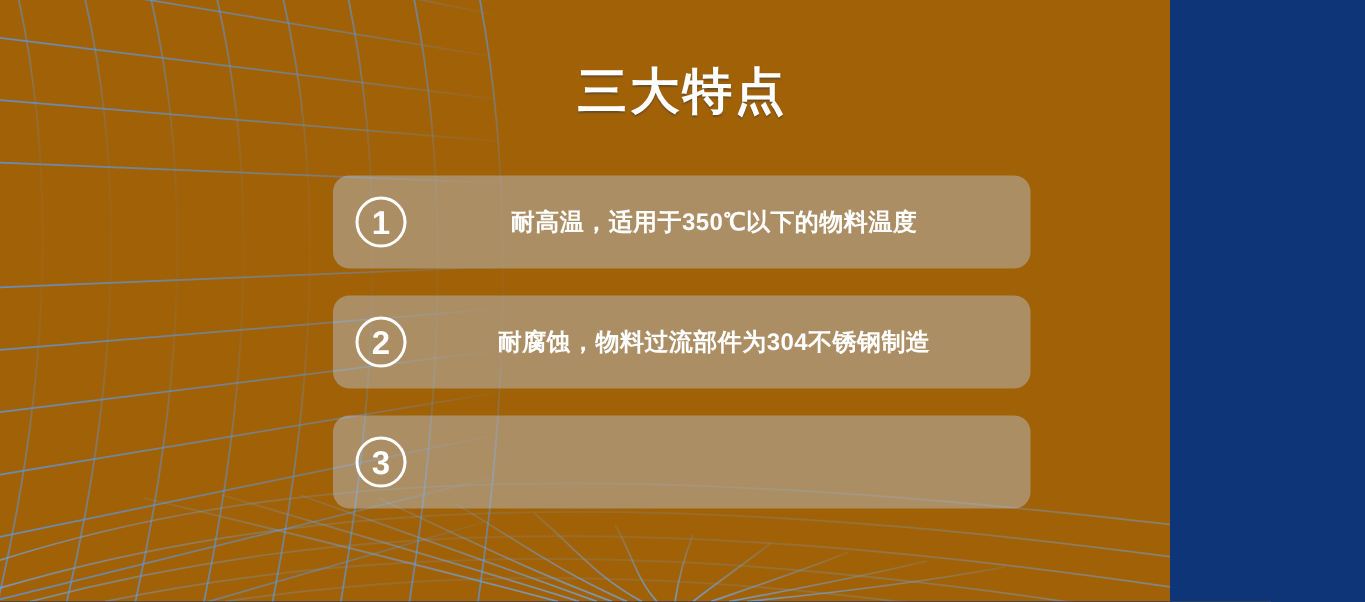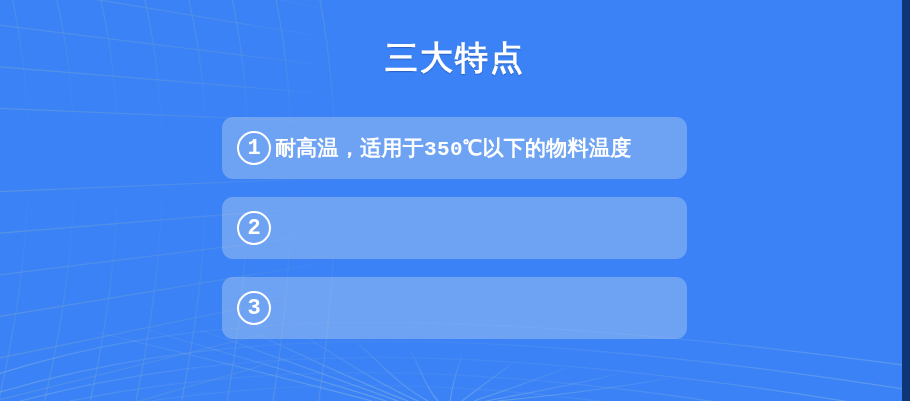--- a/index.html
+++ b/index.html
@@ -2,25 +2,25 @@
 <html><head>
 <meta charset="utf-8">
 <style>
   html, body {
     margin: 0;
     padding: 0;
     background: #0d3578;
   }
   #stage {
     position: relative;
-    width: 902px;
+    width: 780px;
     height: 401px;
     overflow: hidden;
-    background: #3b82f6;
-    font-family: Liberation Mono, monospace;
+    background: #a16207;
+    font-family: Liberation Sans, sans-serif;
   }
   .bg-layer {
     position: absolute;
     inset: 0;
     width: 910px;
     height: 401px;
     pointer-events: none;
   }
   #title {
     position: absolute;
@@ -63,23 +63,23 @@
     color: #ffffff;
     font-size: 22px;
     font-weight: bold;
     line-height: 31px;
     text-align: center;
     box-sizing: border-box;
   }
   .feature-text {
     flex: 1 1 auto;
     color: #ffffff;
-    font-size: 21px;
+    font-size: 16px;
     font-weight: bold;
-    text-align: left;
+    text-align: center;
     padding: 0 10px 0 4px;
     letter-spacing: 0.3px;
     white-space: nowrap;
   }
 </style>
 </head>
 <body>
 
 <div id="stage">
 
@@ -157,20 +157,21 @@
 
   <div id="features">
 
     <div class="feature-row">
       <div class="num-circle">1</div>
       <div class="feature-text">耐高温，适用于350℃以下的物料温度</div>
     </div>
 
     <div class="feature-row">
       <div class="num-circle">2</div>
+      <div class="feature-text">耐腐蚀，物料过流部件为304不锈钢制造</div>
     </div>
 
     <div class="feature-row">
       <div class="num-circle">3</div>
     </div>
 
   </div>
 </div>
 
 </body></html>

